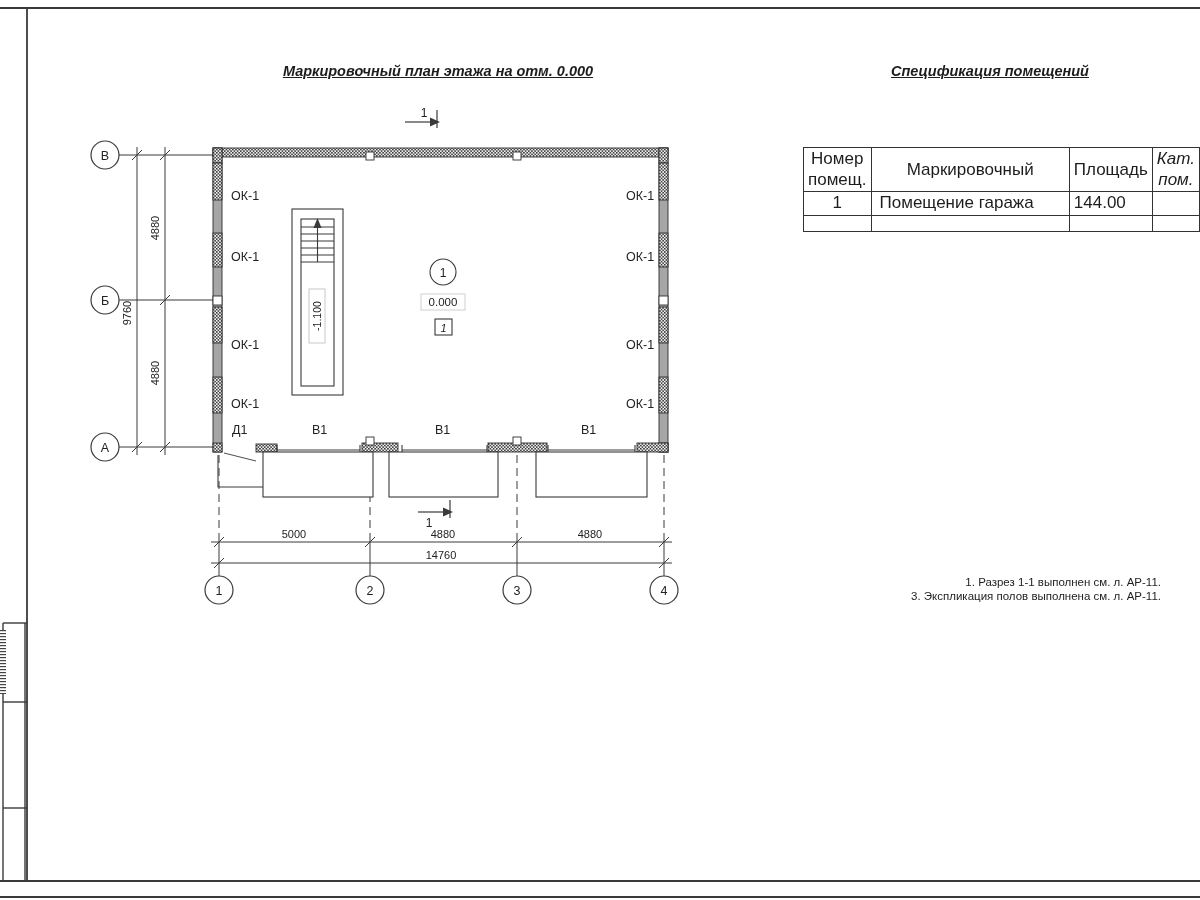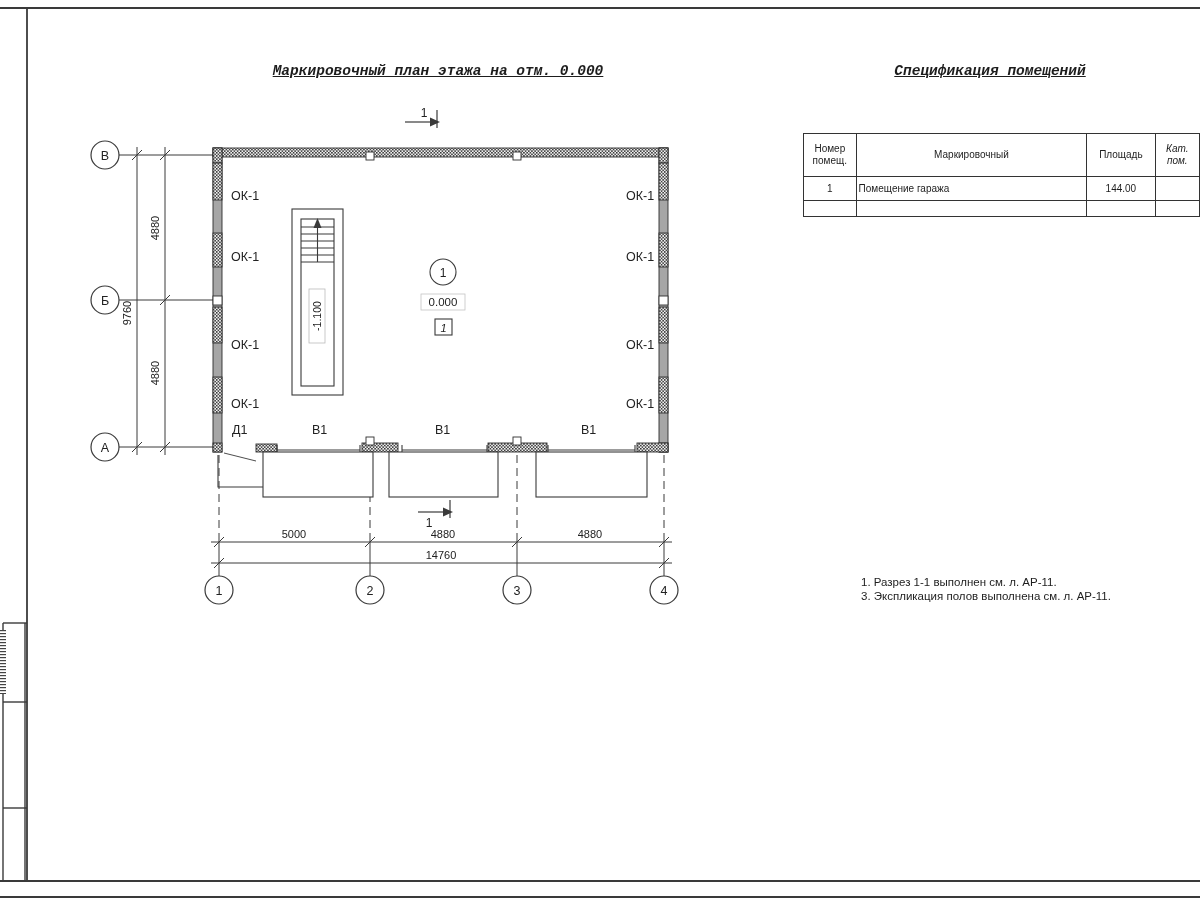--- a/index.html
+++ b/index.html
@@ -5,42 +5,42 @@
   html,body{margin:0;padding:0;background:#fff;}
   .sheet{
     position:relative;width:1200px;height:900px;background:#ffffff;overflow:hidden;
     font-family:"Liberation Sans", sans-serif;color:#222;
   }
   .sheet svg{position:absolute;left:0;top:0;}
   svg text{font-family:"Liberation Sans", sans-serif;fill:#222;}
   .title{
     position:absolute;transform:translateX(-50%);
     font-size:14.5px;font-style:italic;font-weight:bold;
-    text-decoration:underline;white-space:nowrap;color:#1d1d1d;font-family:Liberation Mono, monospace;
+    text-decoration:underline;white-space:nowrap;color:#1d1d1d;
   }
   .plan-title{left:438px;top:63px;}
   .table-title{left:990px;top:63px;}
   .schedule{
-    position:absolute;left:803px;top:133px;border-collapse:collapse;
-    font-size:10px;color:#1d1d1d;table-layout:fixed;
+    position:absolute;left:803px;top:147px;border-collapse:collapse;
+    font-size:17px;color:#1d1d1d;table-layout:fixed;
   }
   .schedule td{border:1.6px solid #333;padding:0 4px;overflow:hidden;}
   .schedule .hdr td{height:42px;text-align:center;line-height:1.25;}
   .schedule .r1 td{height:23px;}
   .schedule .r2 td{height:15px;border-top:1px solid #333;}
   .c-num{width:44px;text-align:center;}
   .c-name{width:228px;}
-  .c-area{width:60px;text-align:center;}
+  .c-area{width:60px;text-align:left;}
   .c-cat{width:36px;text-align:center;font-style:italic;}
-  .r1 .c-name{text-align:left;padding-left:2px;}
+  .r1 .c-name{text-align:left;padding-left:8px;}
   .notes{
     position:absolute;left:861px;top:576px;width:300px;
     font-size:11.5px;line-height:13.6px;color:#1d1d1d;
   }
-  .note{padding-left:15px;text-indent:-15px;}
+  .note{padding-left:15px;text-indent:-15px;text-align:right;}
 </style>
 </head>
 <body>
 
 <div class="sheet">
 
 <svg width="1200" height="900" viewBox="0 0 1200 900">
   <defs>
     <pattern id="dots" width="3.2" height="3.2" patternUnits="userSpaceOnUse">
       <rect width="3.2" height="3.2" fill="#f2f2f2"></rect>

